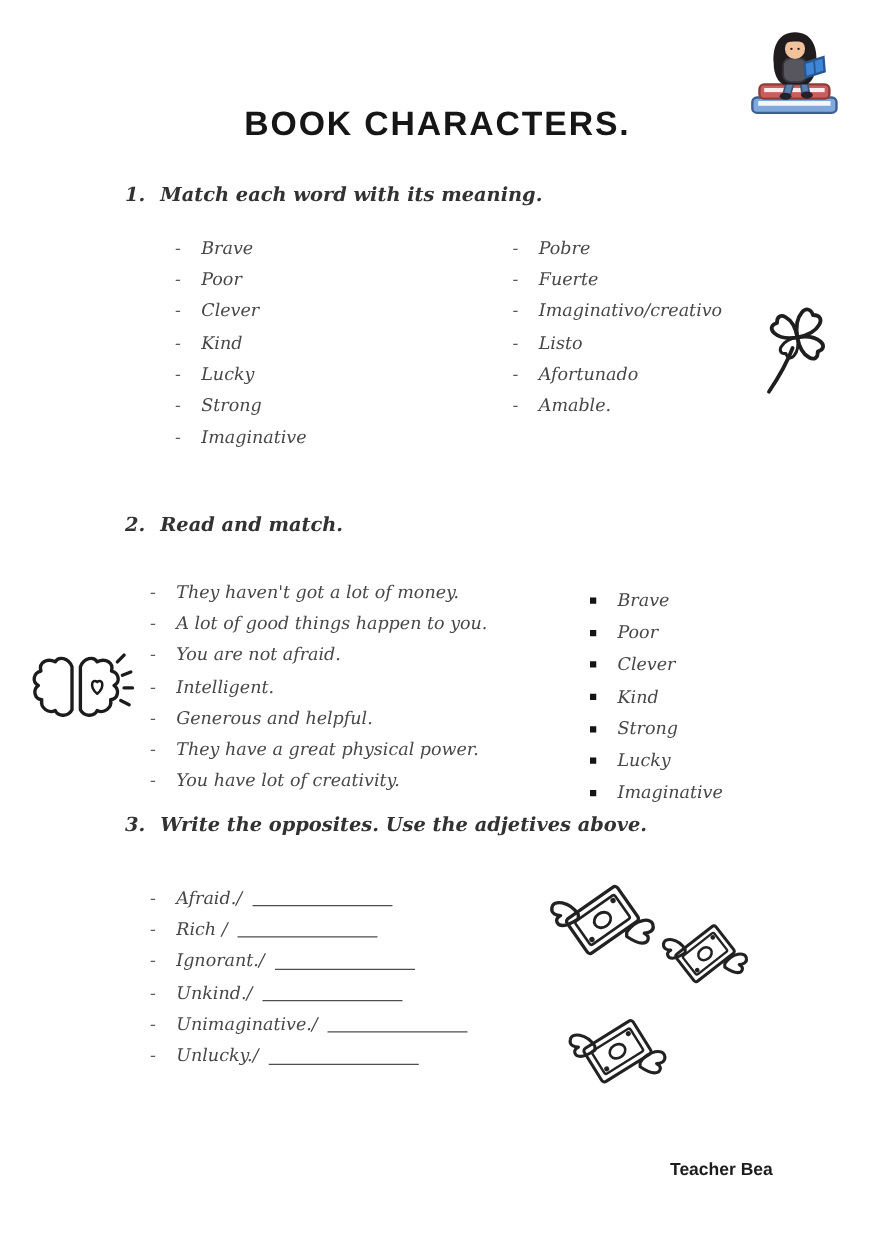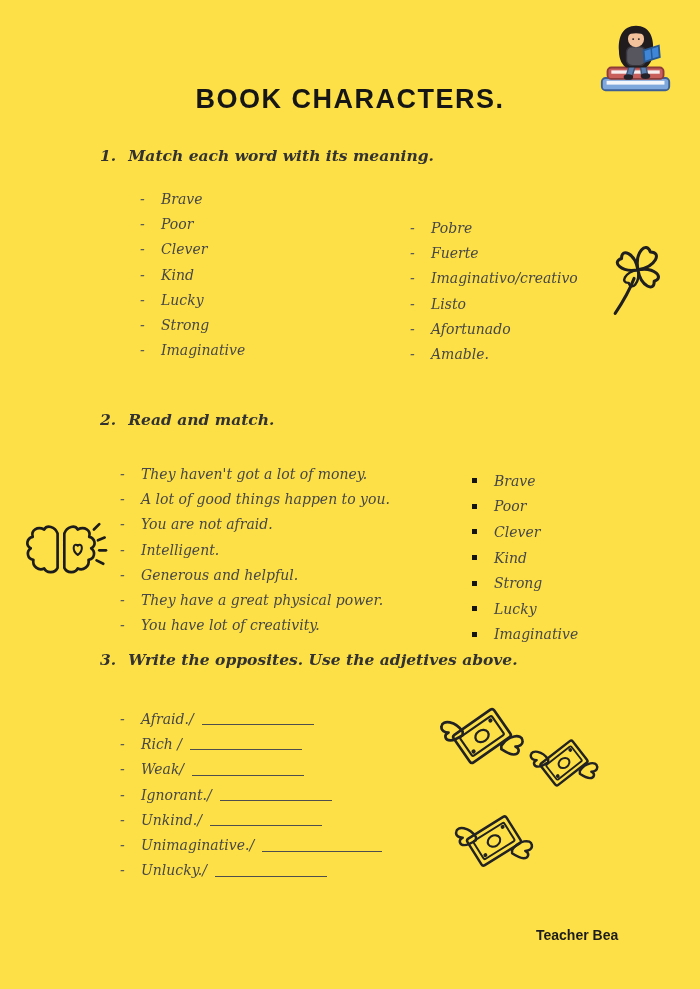--- a/index.html
+++ b/index.html
@@ -1,21 +1,21 @@
 <!DOCTYPE html>
 <html><head>
 <meta charset="utf-8">
 <style>
   * { margin: 0; padding: 0; box-sizing: border-box; }
   html,body { background:#e9e9e9; }
   #sheet {
     position: relative;
     width: 700px; height: 989px;
     margin: 0 auto;
-    background: #fde047;
+    background: #ffffff;
     overflow: hidden;
     font-family: "DejaVu Serif", serif;
     color: #3f3f3f;
   }
   
   .title {
     position: absolute; left: 0; top: 84px; width: 700px;
     text-align: center;
     font-family: "Liberation Sans", sans-serif;
     font-weight: 900; font-size: 27px; letter-spacing: 1.5px;
@@ -42,21 +42,21 @@
     height: 25.3px;
     font-style: italic; font-size: 14px; color: #474747;
     white-space: nowrap;
   }
   ul.dash-list li .marker::before { content: "-"; color: #5a5a5a; }
   ul.dash-list li .marker { width: 6px; margin-right: 15px; }
   ul.sq-list li .marker {
     width: 5px; height: 5px; background: #141414; margin-right: 17px; flex: none;
   }
   #ex1-left  { left: 140px; top: 186px; }
-  #ex1-right { left: 410px; top: 186px; margin-top: 29px; }
+  #ex1-right { left: 410px; top: 186px; }
   #ex2-left  { left: 120px; top: 461px; }
   #ex2-right { left: 472px; top: 468px; }
   #ex2-right li { height: 25.6px; }
   #ex3-list  { left: 120px; top: 706px; }
   .blank {
     display: inline-block; width: 112px; height: 13px;
     border-bottom: 1.4px solid #4e4e4e;
     margin-left: 8px;
   }
   #ex3-list li:nth-child(6) .blank { width: 120px; }
@@ -273,25 +273,20 @@
         <span>Afraid./</span>
         <span class="blank"></span>
       </li>
     <li>
         <span class="marker"></span>
         <span>Rich /</span>
         <span class="blank"></span>
       </li>
     <li>
         <span class="marker"></span>
-        <span>Weak/</span>
-        <span class="blank"></span>
-      </li>
-    <li>
-        <span class="marker"></span>
         <span>Ignorant./</span>
         <span class="blank"></span>
       </li>
     <li>
         <span class="marker"></span>
         <span>Unkind./</span>
         <span class="blank"></span>
       </li>
     <li>
         <span class="marker"></span>

